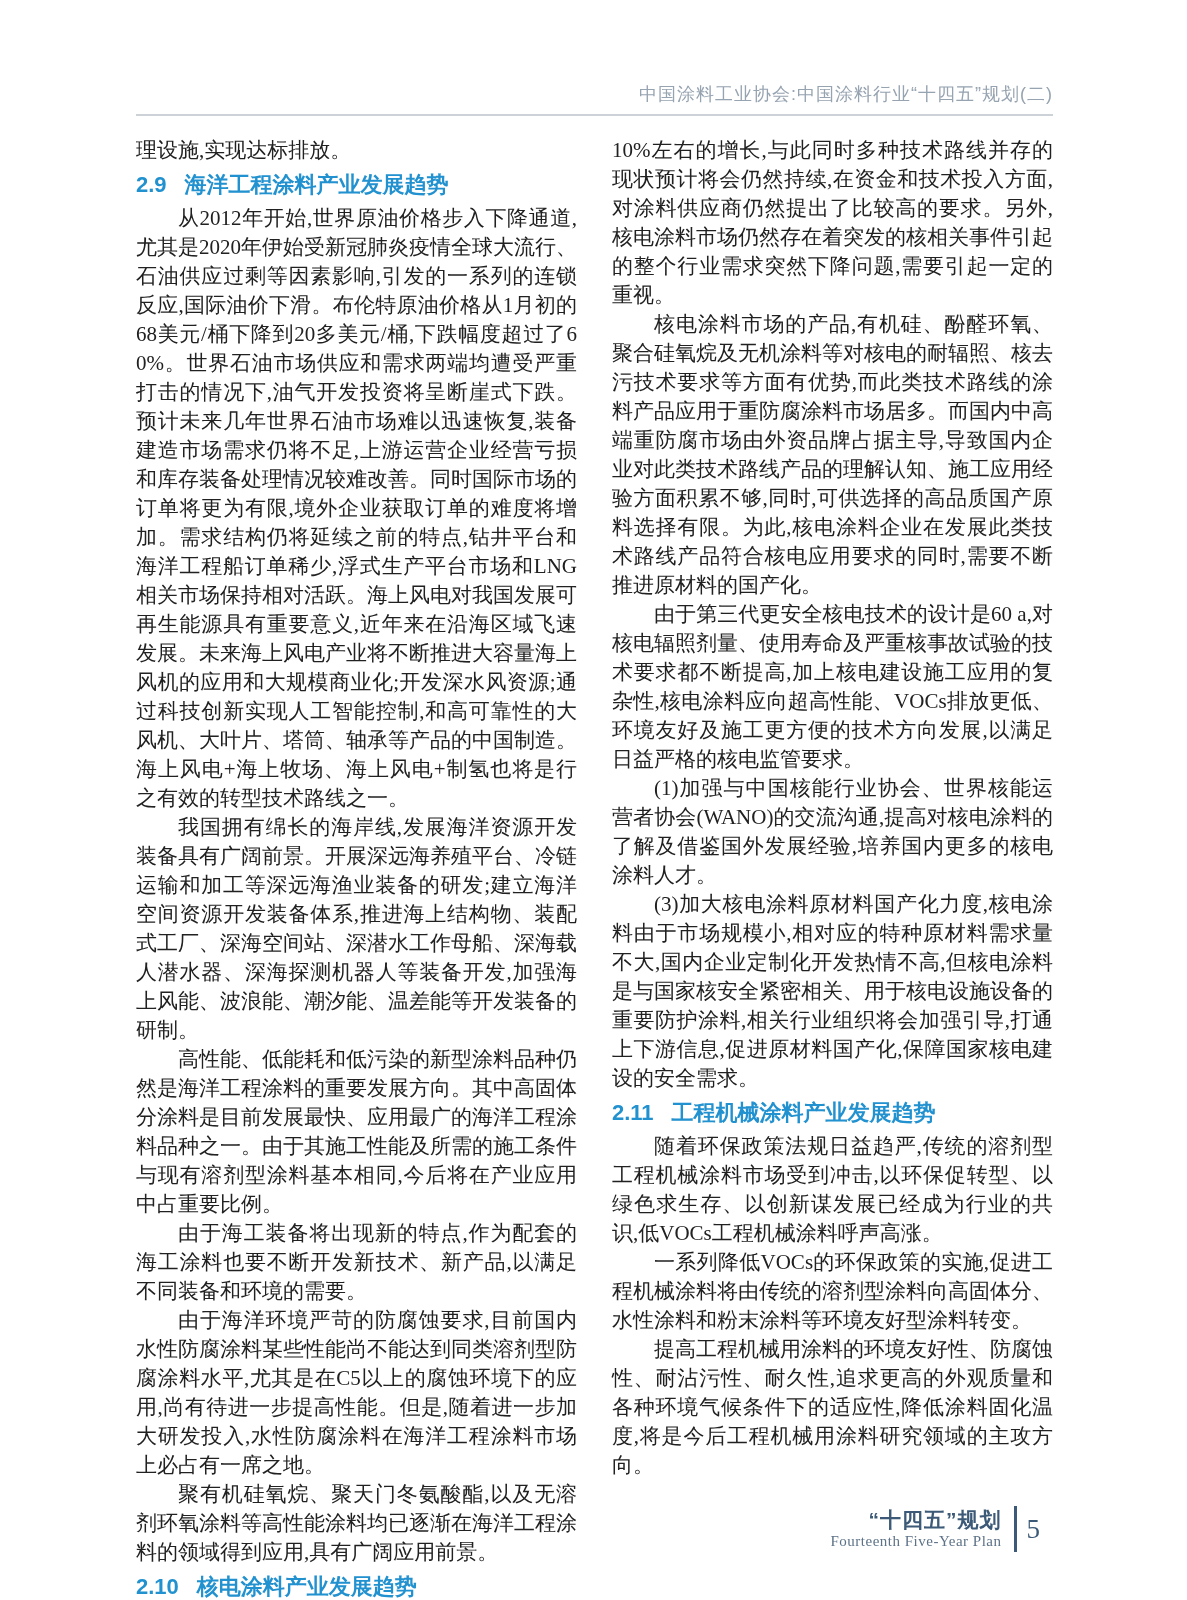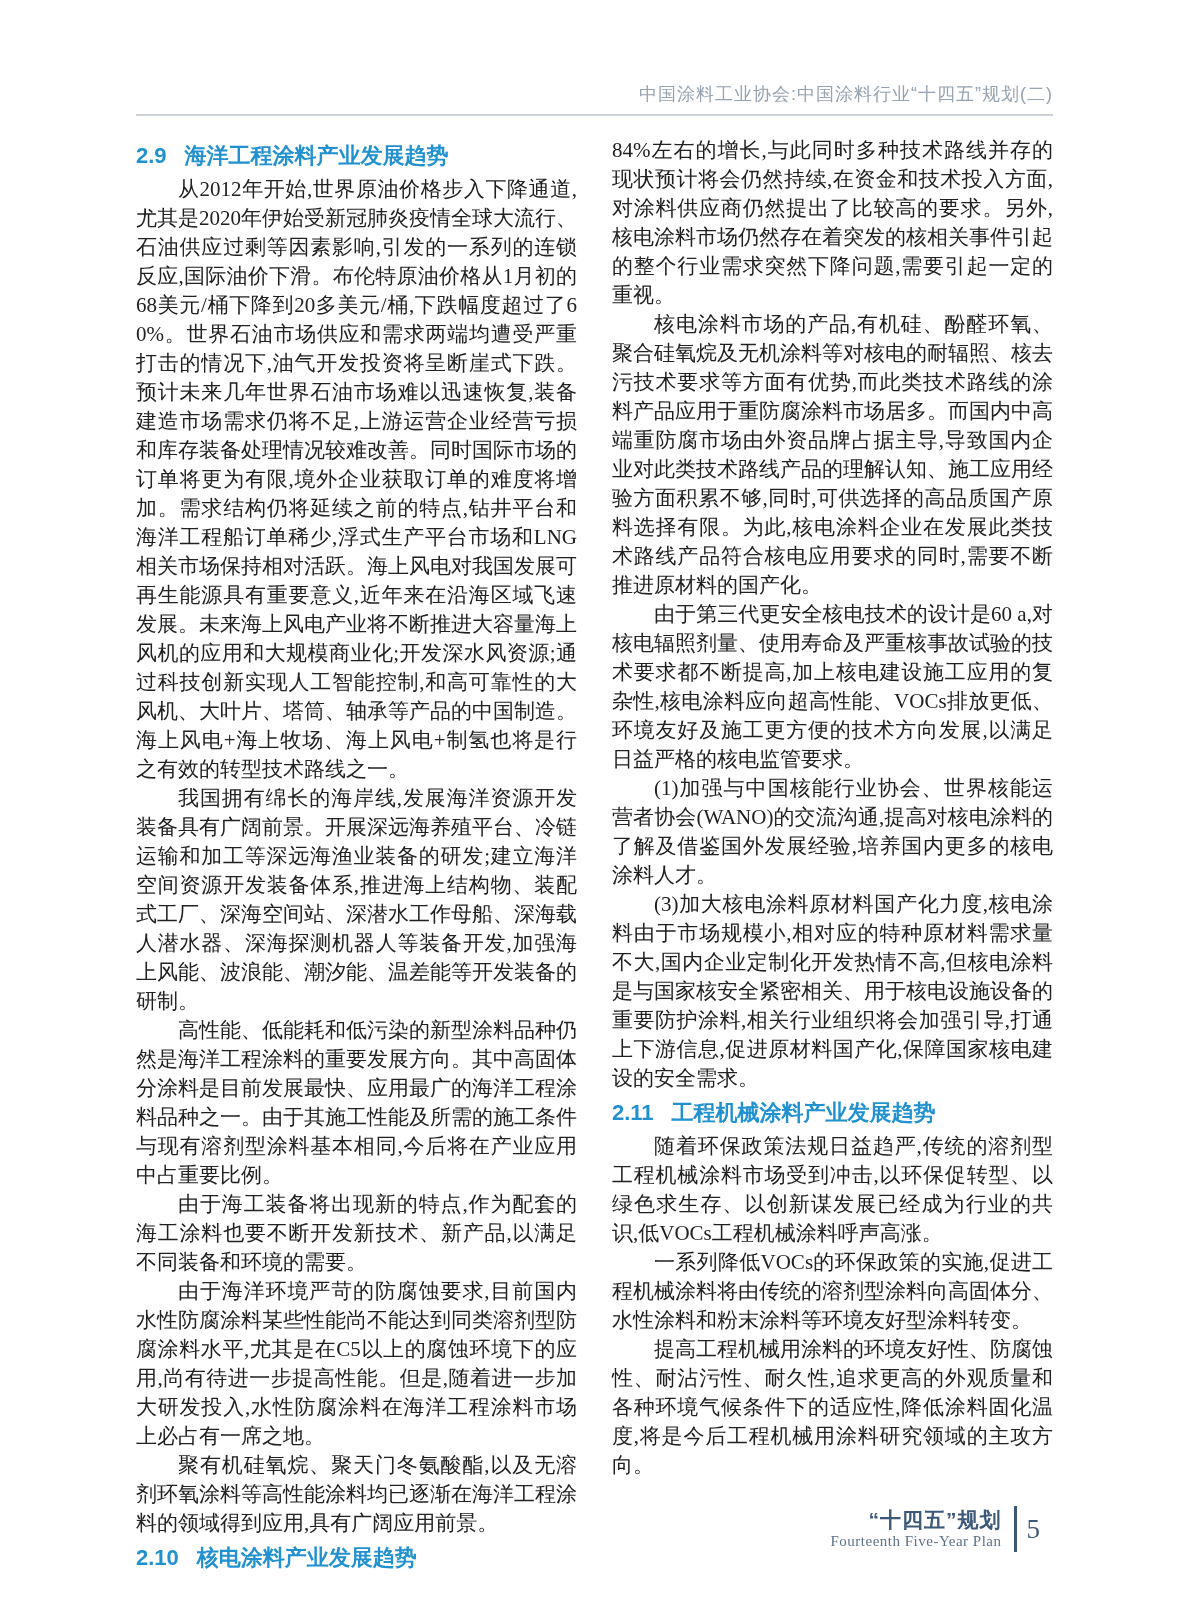--- a/index.html
+++ b/index.html
@@ -66,39 +66,40 @@
 <body>
 
 <div class="page">
 
   <div class="header">中国涂料工业协会:中国涂料行业“十四五”规划(二)</div>
   <div class="header-rule"></div>
 
   <div class="columns">
 
     <div class="col">
+      <p class="cont">理设施,实现达标排放。</p>
       <div class="sec">
         <span>2.9</span>
         <span>海洋工程涂料产业发展趋势</span>
       </div>
       <p>从2012年开始,世界原油价格步入下降通道,尤其是2020年伊始受新冠肺炎疫情全球大流行、石油供应过剩等因素影响,引发的一系列的连锁反应,国际油价下滑。布伦特原油价格从1月初的68美元/桶下降到20多美元/桶,下跌幅度超过了60%。世界石油市场供应和需求两端均遭受严重打击的情况下,油气开发投资将呈断崖式下跌。预计未来几年世界石油市场难以迅速恢复,装备建造市场需求仍将不足,上游运营企业经营亏损和库存装备处理情况较难改善。同时国际市场的订单将更为有限,境外企业获取订单的难度将增加。需求结构仍将延续之前的特点,钻井平台和海洋工程船订单稀少,浮式生产平台市场和LNG相关市场保持相对活跃。海上风电对我国发展可再生能源具有重要意义,近年来在沿海区域飞速发展。未来海上风电产业将不断推进大容量海上风机的应用和大规模商业化;开发深水风资源;通过科技创新实现人工智能控制,和高可靠性的大风机、大叶片、塔筒、轴承等产品的中国制造。海上风电+海上牧场、海上风电+制氢也将是行之有效的转型技术路线之一。</p>
       <p>我国拥有绵长的海岸线,发展海洋资源开发装备具有广阔前景。开展深远海养殖平台、冷链运输和加工等深远海渔业装备的研发;建立海洋空间资源开发装备体系,推进海上结构物、装配式工厂、深海空间站、深潜水工作母船、深海载人潜水器、深海探测机器人等装备开发,加强海上风能、波浪能、潮汐能、温差能等开发装备的研制。</p>
       <p>高性能、低能耗和低污染的新型涂料品种仍然是海洋工程涂料的重要发展方向。其中高固体分涂料是目前发展最快、应用最广的海洋工程涂料品种之一。由于其施工性能及所需的施工条件与现有溶剂型涂料基本相同,今后将在产业应用中占重要比例。</p>
       <p>由于海工装备将出现新的特点,作为配套的海工涂料也要不断开发新技术、新产品,以满足不同装备和环境的需要。</p>
       <p>由于海洋环境严苛的防腐蚀要求,目前国内水性防腐涂料某些性能尚不能达到同类溶剂型防腐涂料水平,尤其是在C5以上的腐蚀环境下的应用,尚有待进一步提高性能。但是,随着进一步加大研发投入,水性防腐涂料在海洋工程涂料市场上必占有一席之地。</p>
       <p>聚有机硅氧烷、聚天门冬氨酸酯,以及无溶剂环氧涂料等高性能涂料均已逐渐在海洋工程涂料的领域得到应用,具有广阔应用前景。</p>
       <div class="sec">
         <span>2.10</span>
         <span>核电涂料产业发展趋势</span>
       </div>
 
     </div>
 
     <div class="col">
-      <p class="cont">84%左右的增长,与此同时多种技术路线并存的现状预计将会仍然持续,在资金和技术投入方面,对涂料供应商仍然提出了比较高的要求。另外,核电涂料市场仍然存在着突发的核相关事件引起的整个行业需求突然下降问题,需要引起一定的重视。</p>
+      <p class="cont">10%左右的增长,与此同时多种技术路线并存的现状预计将会仍然持续,在资金和技术投入方面,对涂料供应商仍然提出了比较高的要求。另外,核电涂料市场仍然存在着突发的核相关事件引起的整个行业需求突然下降问题,需要引起一定的重视。</p>
       <p>核电涂料市场的产品,有机硅、酚醛环氧、聚合硅氧烷及无机涂料等对核电的耐辐照、核去污技术要求等方面有优势,而此类技术路线的涂料产品应用于重防腐涂料市场居多。而国内中高端重防腐市场由外资品牌占据主导,导致国内企业对此类技术路线产品的理解认知、施工应用经验方面积累不够,同时,可供选择的高品质国产原料选择有限。为此,核电涂料企业在发展此类技术路线产品符合核电应用要求的同时,需要不断推进原材料的国产化。</p>
       <p>由于第三代更安全核电技术的设计是60 a,对核电辐照剂量、使用寿命及严重核事故试验的技术要求都不断提高,加上核电建设施工应用的复杂性,核电涂料应向超高性能、VOCs排放更低、环境友好及施工更方便的技术方向发展,以满足日益严格的核电监管要求。</p>
       <p>(1)加强与中国核能行业协会、世界核能运营者协会(WANO)的交流沟通,提高对核电涂料的了解及借鉴国外发展经验,培养国内更多的核电涂料人才。</p>
       <p>(3)加大核电涂料原材料国产化力度,核电涂料由于市场规模小,相对应的特种原材料需求量不大,国内企业定制化开发热情不高,但核电涂料是与国家核安全紧密相关、用于核电设施设备的重要防护涂料,相关行业组织将会加强引导,打通上下游信息,促进原材料国产化,保障国家核电建设的安全需求。</p>
       <div class="sec">
         <span>2.11</span>
         <span>工程机械涂料产业发展趋势</span>
       </div>
       <p>随着环保政策法规日益趋严,传统的溶剂型工程机械涂料市场受到冲击,以环保促转型、以绿色求生存、以创新谋发展已经成为行业的共识,低VOCs工程机械涂料呼声高涨。</p>
       <p>一系列降低VOCs的环保政策的实施,促进工程机械涂料将由传统的溶剂型涂料向高固体分、水性涂料和粉末涂料等环境友好型涂料转变。</p>

